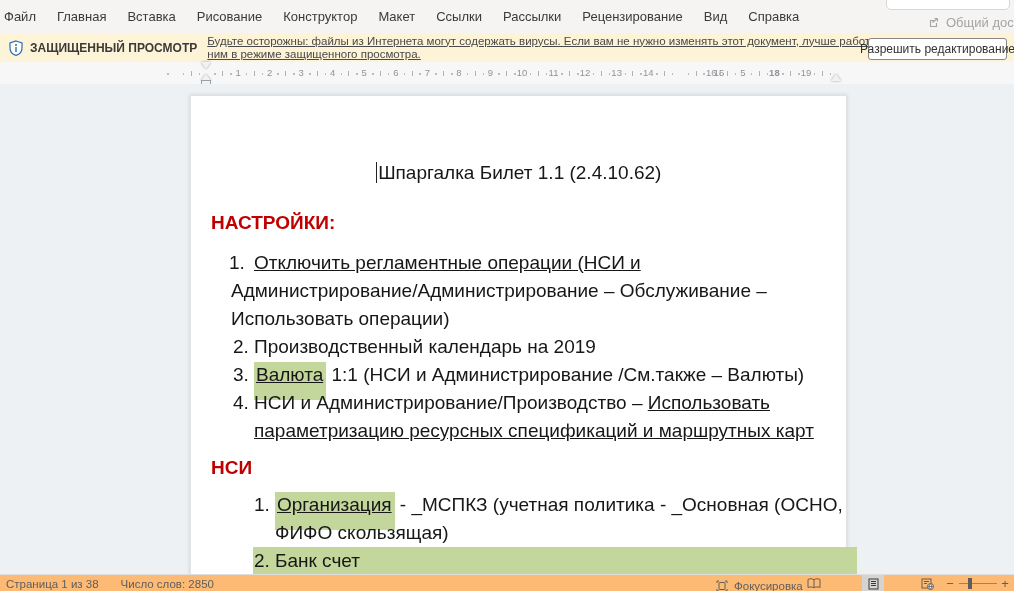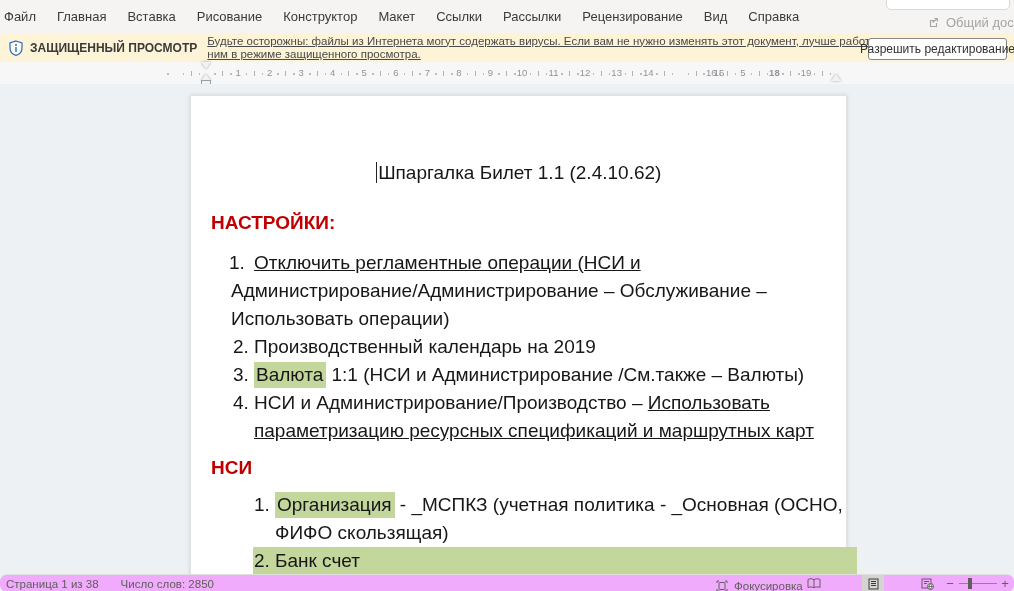--- a/index.html
+++ b/index.html
@@ -38,27 +38,27 @@
   .doc-title{height:28px;line-height:28px;text-align:center;white-space:nowrap;}
   .caret{display:inline-block;width:1.5px;height:21px;background:#222;vertical-align:-4px;margin-right:1px;}
   .doc-h{height:28px;line-height:28px;font-weight:bold;color:#c00000;margin-left:20px;white-space:nowrap;}
   .h-nastroiki{margin-top:22px;}
   .sec-items{margin-top:12px;}
   .sec-items.b{margin-top:9px;}
   .h-nsi{margin-top:9px;}
   .ditem{position:relative;}
   .dline{height:28px;line-height:28px;white-space:nowrap;}
   .dnum{position:absolute;top:0;height:28px;line-height:28px;}
-  .hl{background:#c3d69b;padding:2px 3px 3px 2px;}
+  .hl{background:#c3d69b;padding:2px 3px 15px 2px;text-decoration:underline;}
   .u{text-decoration:underline;}
   .rowhl{background:#c3d69b;margin-left:62px;width:582px;}
   .rowhl2{margin-top:4px;}
 
   
-  .statusbar{position:absolute;left:0;top:574px;width:1014px;height:17px;background:#f0abfc;border-top:1px solid #e1dfdd;font-size:11.5px;color:#605e5c;border-radius:7px;}
+  .statusbar{position:absolute;left:0;top:574px;width:1014px;height:17px;background:#fdba74;border-top:1px solid #e1dfdd;font-size:11.5px;color:#605e5c;}
   .sb-left{position:absolute;left:6px;top:0;height:17px;display:flex;align-items:center;gap:22px;white-space:nowrap;}
   .sb-focus{position:absolute;left:716px;top:0;height:17px;display:flex;align-items:flex-end;gap:6px;cursor:pointer;white-space:nowrap;}
   .sb-view{position:absolute;top:0;width:22px;height:17px;display:flex;align-items:center;justify-content:center;cursor:pointer;}
   .sb-view.sel{background:#d6d4d2;}
   .v-read{left:803px;}
   .v-print{left:862px;}
   .v-web{left:916px;}
   .zoom-minus{position:absolute;left:944px;top:1px;width:12px;height:15px;display:flex;align-items:center;justify-content:center;cursor:pointer;color:#605e5c;font-size:13px;}
   .zoom-track{position:absolute;left:959px;top:8px;width:38px;height:1px;background:#8a8886;cursor:pointer;}
   .zoom-thumb{position:absolute;left:968px;top:3px;width:4px;height:11px;background:#605e5c;cursor:pointer;}

